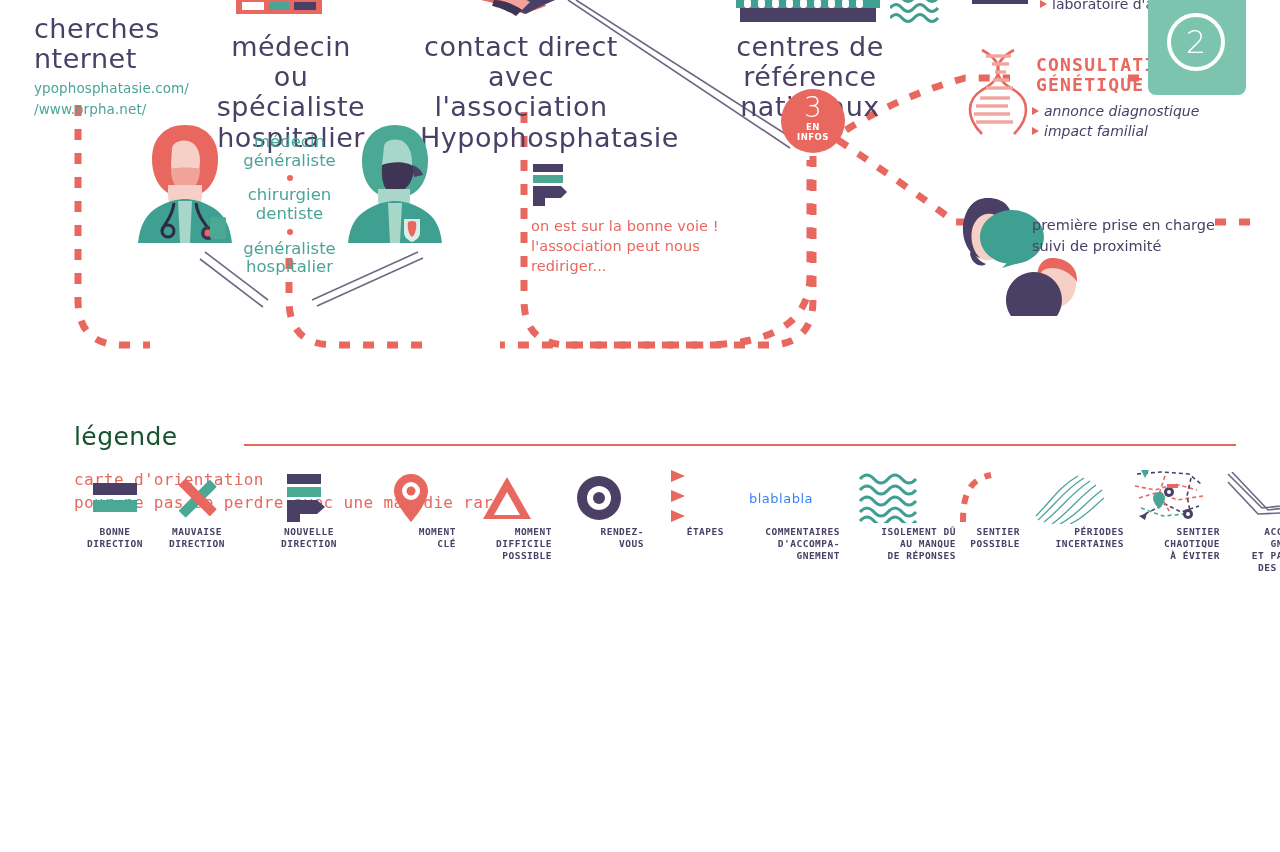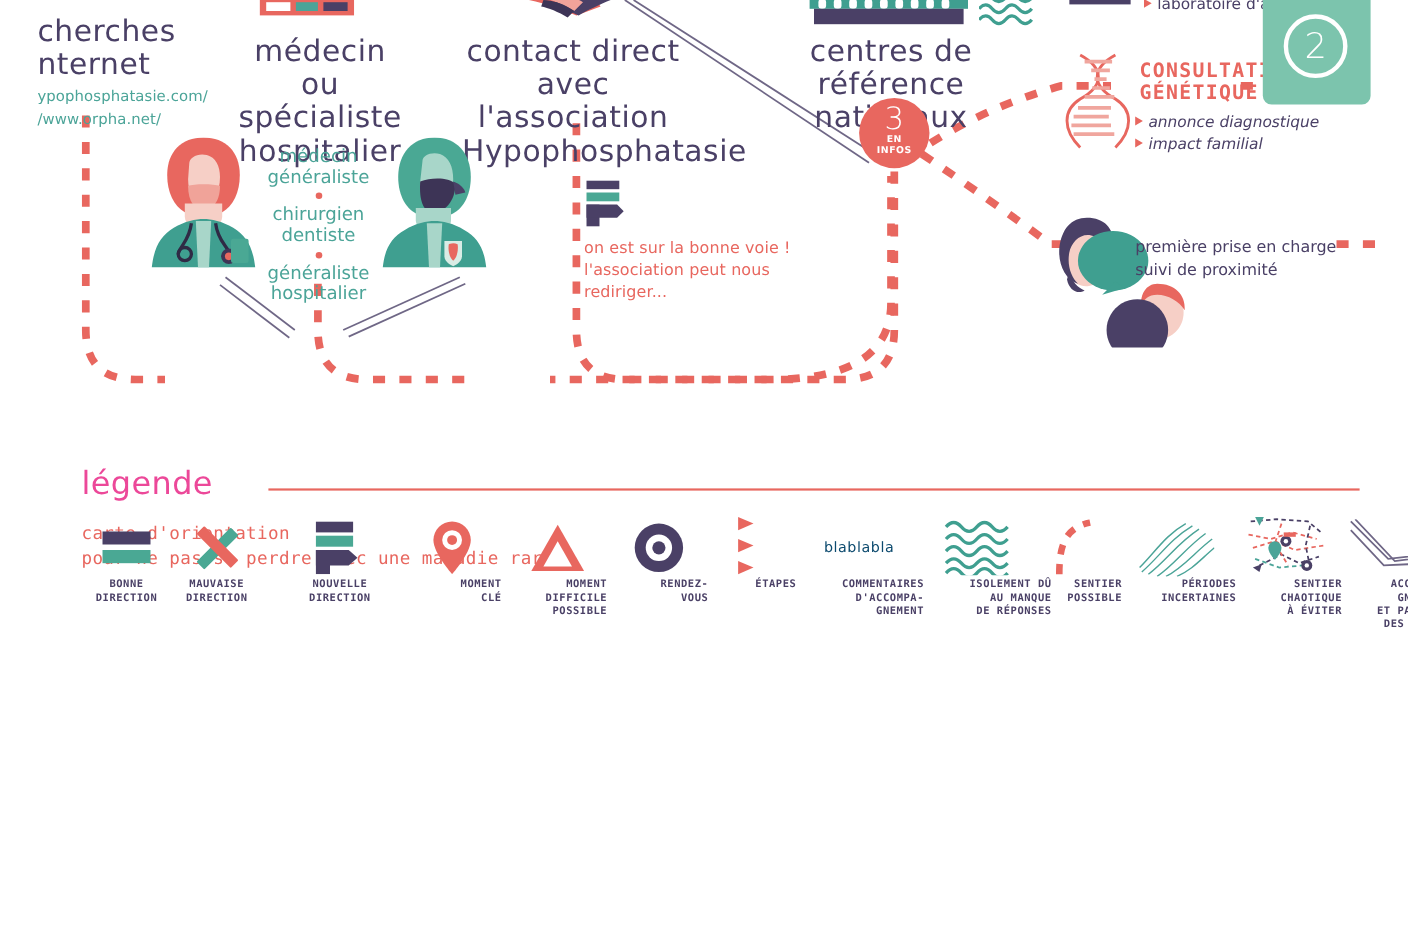--- a/index.html
+++ b/index.html
@@ -46,21 +46,21 @@
 
   
   #speechtext{left:1032px;top:215px;font-size:14.5px;line-height:1.43;color:#4a4066;}
 
   
   #step2{right:34px;top:-10px;width:98px;height:105px;background:#7cc4ad;border-radius:0 0 8px 8px;}
   #step2 .ring{position:absolute;left:19px;top:23px;width:58px;height:58px;border-radius:50%;border:4px solid #fff;box-sizing:border-box;color:#fff;font-size:32px;line-height:50px;text-align:center;font-weight:300;}
 
   
   #legend{left:74px;top:422px;width:1162px;}
-  #legend .title{font-size:29px;color:#ec4899;letter-spacing:.4px;}
+  #legend .title{font-size:25px;color:#14532d;letter-spacing:.4px;}
   #legend .rule{position:absolute;left:170px;top:22px;width:992px;height:1.5px;background:#e8675f;}
   #legend .sub{font-size:16px;color:#e8675f;line-height:1.42;letter-spacing:.35px;margin-top:18px;font-family:"DejaVu Sans Mono","Liberation Mono",monospace;}
 
   .legrow{position:absolute;left:0;top:48px;width:1162px;height:145px;}
   .legitem{position:absolute;top:0;text-align:center;}
   .legicon{height:56px;display:flex;align-items:center;justify-content:center;}
   .leglabel{font-size:9.5px;line-height:1.25;letter-spacing:.5px;color:#4a4066;font-weight:700;font-family:"DejaVu Sans Mono","Liberation Mono",monospace;}
   .leglabel.r{text-align:right;}
 </style>
 </head>
@@ -398,21 +398,21 @@
             <path d="M4,40 L18,46 L4,52 Z" fill="#e8675f"></path>
         </svg>
       </div>
       <div class="leglabel r">
         <div>ÉTAPES</div>
       </div>
     </div>
 
     <div class="legitem" style="left:636px;width:130px;">
       <div class="legicon">
-        <span style="color:#0c4a6e;font-size:13px;letter-spacing:.5px;margin-left:12px;">blablabla</span>
+        <span style="color:#3b82f6;font-size:13px;letter-spacing:.5px;margin-left:12px;">blablabla</span>
       </div>
       <div class="leglabel r">
         <div>COMMENTAIRES</div>
           <div>D'ACCOMPA-</div>
           <div>GNEMENT</div>
       </div>
     </div>
 
     <div class="legitem" style="left:752px;width:130px;">
       <div class="legicon">

